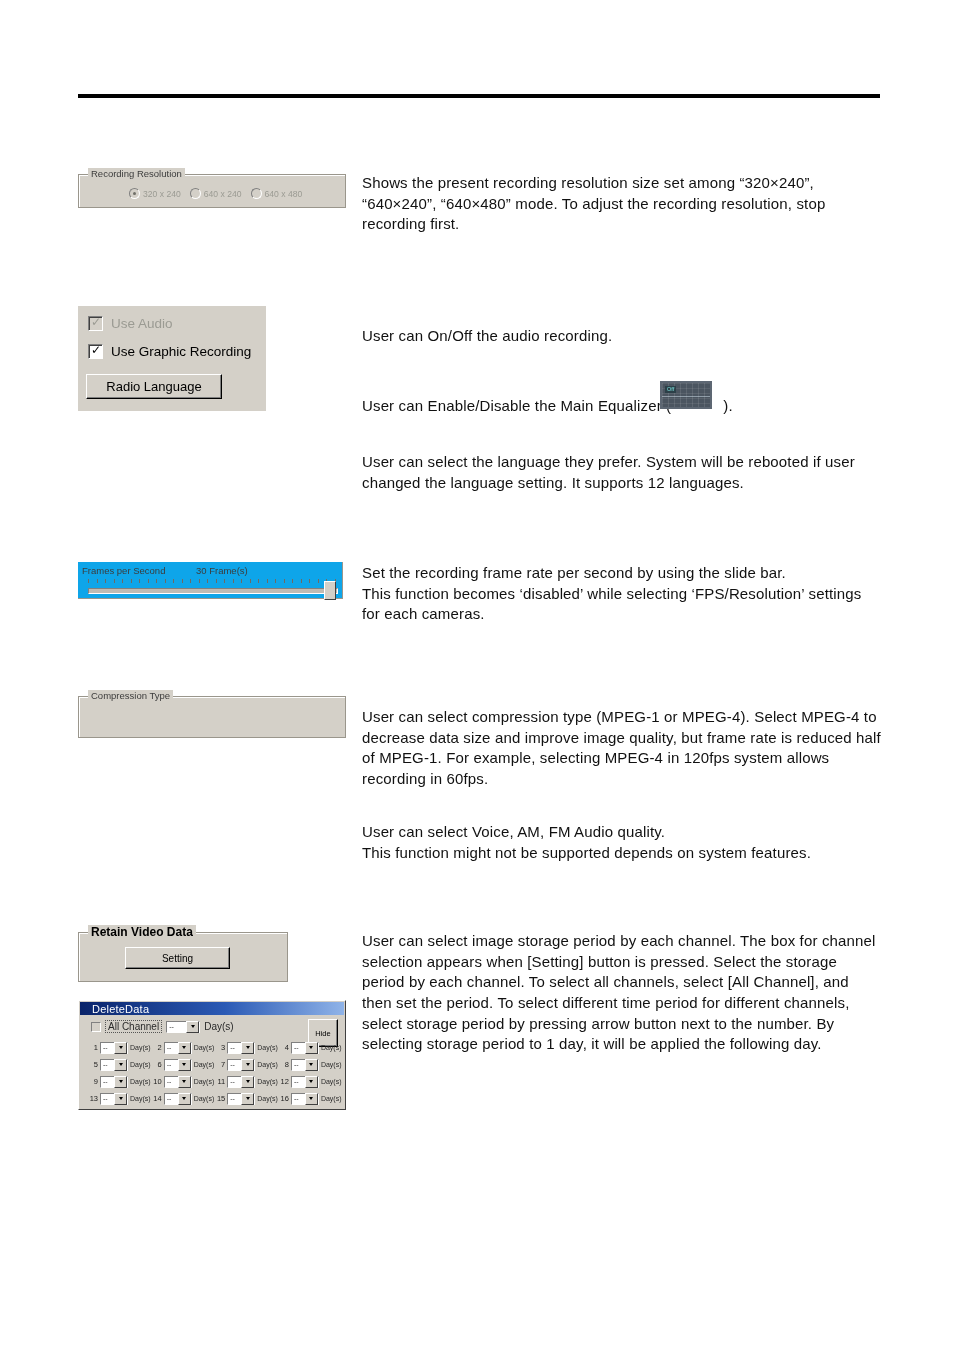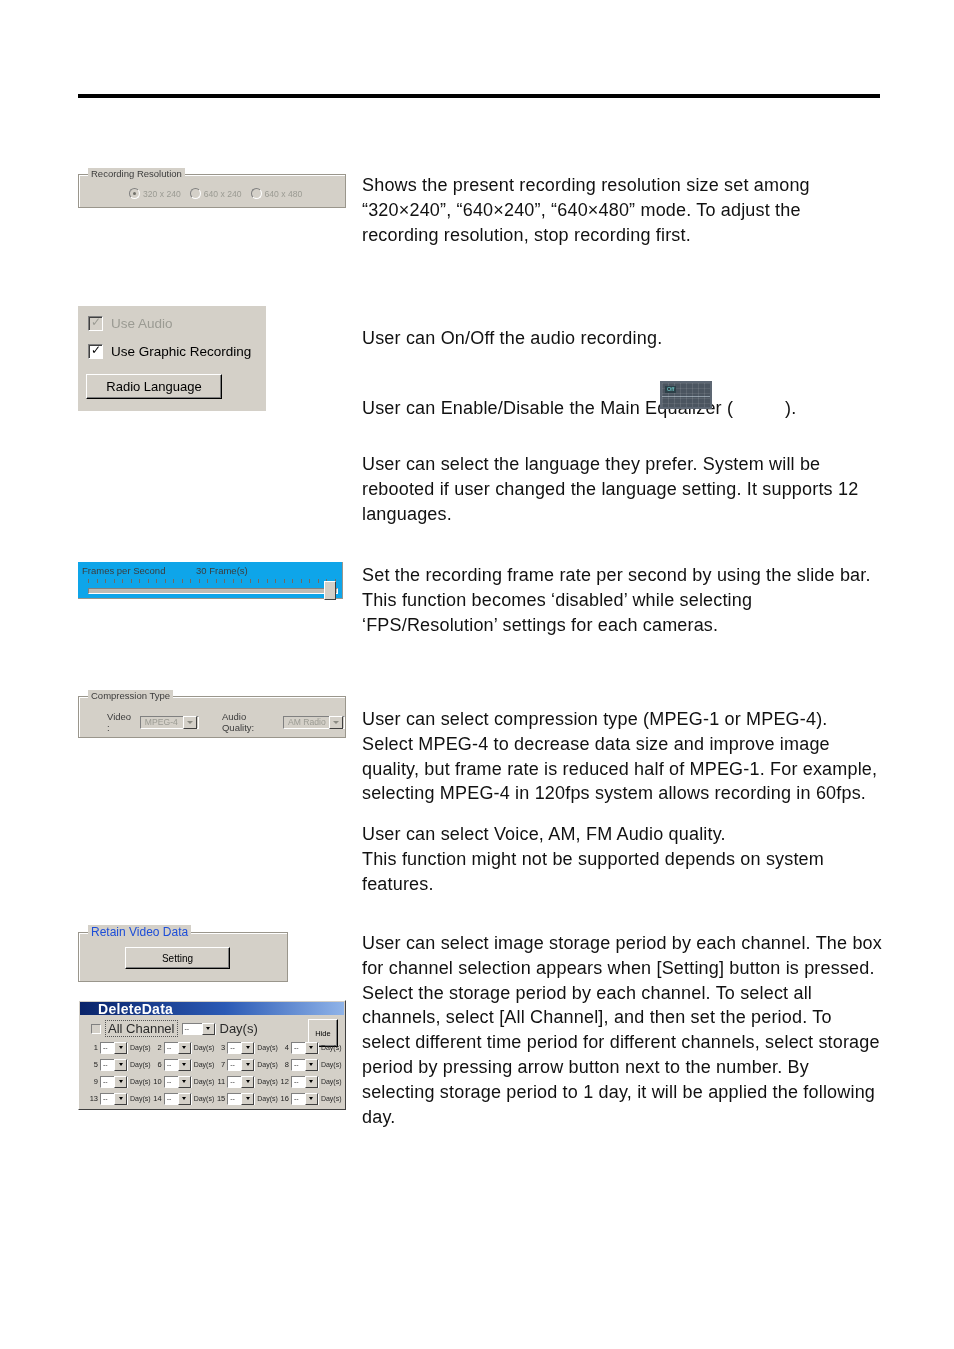--- a/index.html
+++ b/index.html
@@ -24,21 +24,21 @@
     width: 802px;
     height: 4px;
     background: #000000;
   }
 
   
   .desc {
     position: absolute;
     left: 362px;
     width: 520px;
-    font-size: 18px;
+    font-size: 15px;
     line-height: 1.38;
     color: #111111;
     letter-spacing: 0.01em;
   }
 
   
   .win {
     position: absolute;
     background: #d4d0c8;
     font-family: "Liberation Sans", sans-serif;
@@ -289,21 +289,21 @@
     content: "";
     border-left: 3px solid transparent;
     border-right: 3px solid transparent;
     border-top: 3px solid #8a8a82;
   }
 
   
   #retain {
     left: 78px; top: 932px; width: 208px; height: 48px;
   }
-  #retain .gb-title { font-size: 12px; color: #1d4ed8; top: -8px; }
+  #retain .gb-title { font-size: 12px; color: #000000; top: -8px; font-weight: bold; }
   #btn-setting {
     position: absolute;
     left: 46px; top: 14px;
     width: 105px; height: 22px;
     font-size: 10px;
   }
 
   
   #delete-dialog {
     position: absolute;
@@ -318,44 +318,44 @@
   }
   #dlg-titlebar {
     position: absolute;
     left: 1px; right: 1px; top: 1px;
     height: 13px;
     background: linear-gradient(to right, #0a246a 0%, #2b5ab5 55%, #8fb3e8 100%);
     display: flex;
     align-items: center;
   }
   #dlg-title {
-    font-size: 14px;
-    font-weight: bold;
+    font-size: 11px;
+    font-weight: normal;
     color: #ffffff;
-    padding-left: 18px;
+    padding-left: 12px;
     letter-spacing: 0.02em;
   }
   #dlg-allrow {
     position: absolute;
     left: 12px; top: 19px;
     display: flex;
     align-items: center;
     gap: 4px;
   }
   .mini-chk {
     width: 8px; height: 8px;
     background: #d4d0c8;
     border-top: 1px solid #808080;
     border-left: 1px solid #808080;
     border-right: 1px solid #ffffff;
     border-bottom: 1px solid #ffffff;
     flex: 0 0 auto;
   }
   .mini-label {
-    font-size: 13px;
+    font-size: 10px;
     color: #2a2a2a;
     white-space: nowrap;
   }
   .focus-dotted {
     border: 1px dotted #555;
     padding: 0 2px;
   }
   .mini-combo {
     display: inline-flex;
     align-items: center;
@@ -514,33 +514,20 @@
     </div>
   <div class="slider-track"></div>
   <div class="slider-thumb"></div>
 </div>
 
 <div class="desc" style="top:563px; white-space:pre-line;">Set the recording frame rate per second by using the slide bar.
 This function becomes ‘disabled’ while selecting ‘FPS/Resolution’ settings for each cameras.</div>
 
 <div class="groupbox" id="compression">
   <span class="gb-title">Compression Type</span>
-  <div class="field-row">
-    <span>Video :</span>
-    <span class="combo" style="width:62px;">
-      <span class="combo-text">MPEG-4</span>
-      <span class="combo-arrow"></span>
-    </span>
-    <span style="display:inline-block;width:14px;"></span>
-    <span>Audio Quality:</span>
-    <span class="combo" style="width:62px;">
-      <span class="combo-text">AM Radio</span>
-      <span class="combo-arrow"></span>
-    </span>
-  </div>
 </div>
 
 <div class="desc" style="top:707px;">User can select compression type (MPEG-1 or MPEG-4). Select MPEG-4 to decrease data size and improve image quality, but frame rate is reduced half of MPEG-1. For example, selecting MPEG-4 in 120fps system allows recording in 60fps.</div>
 
 <div class="desc" style="top:822px; white-space:pre-line;">User can select Voice, AM, FM Audio quality.
 This function might not be supported depends on system features.</div>
 
 <div class="groupbox" id="retain">
   <span class="gb-title">Retain Video Data</span>
   <div class="btn" id="btn-setting">Setting</div>

